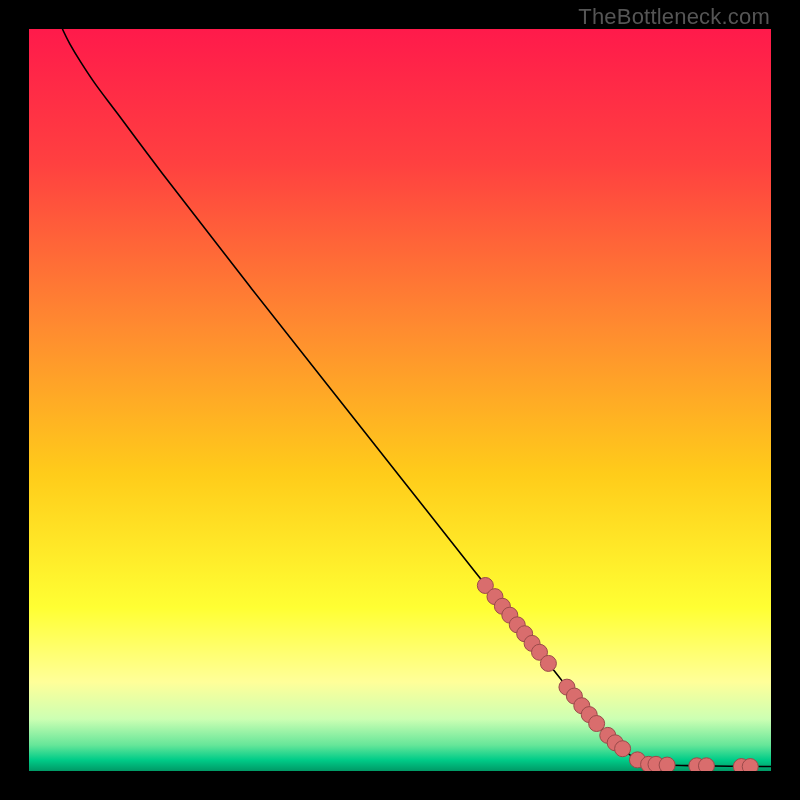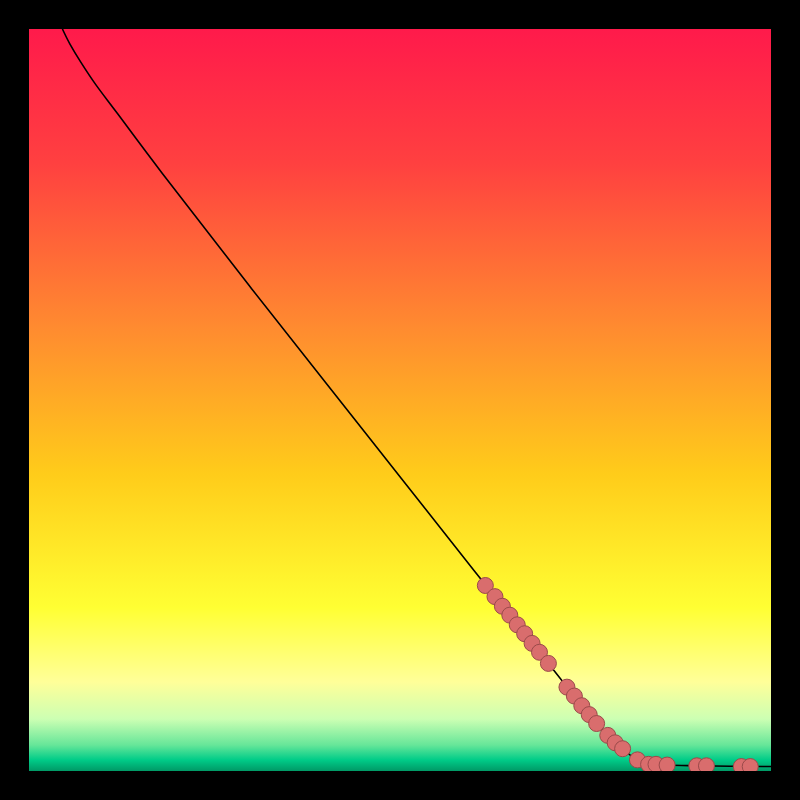--- a/index.html
+++ b/index.html
@@ -34,20 +34,21 @@
     font-size: 22px;
     font-weight: 400;
     letter-spacing: 0.2px;
   }
   svg { display: block; }
 </style>
 </head>
 <body>
 
 <div class="frame">
+  <div class="watermark">TheBottleneck.com</div>
 
   <div class="plot">
     <svg id="chart-svg" width="742" height="742" viewBox="0 0 742 742">
       <defs>
         <linearGradient id="bg-grad" x1="0" y1="0" x2="0" y2="1">
             <stop offset="0%" stop-color="#ff1a4b"></stop>
             <stop offset="18%" stop-color="#ff4040"></stop>
             <stop offset="40%" stop-color="#ff8a30"></stop>
             <stop offset="60%" stop-color="#ffcc1a"></stop>
             <stop offset="78%" stop-color="#ffff33"></stop>

